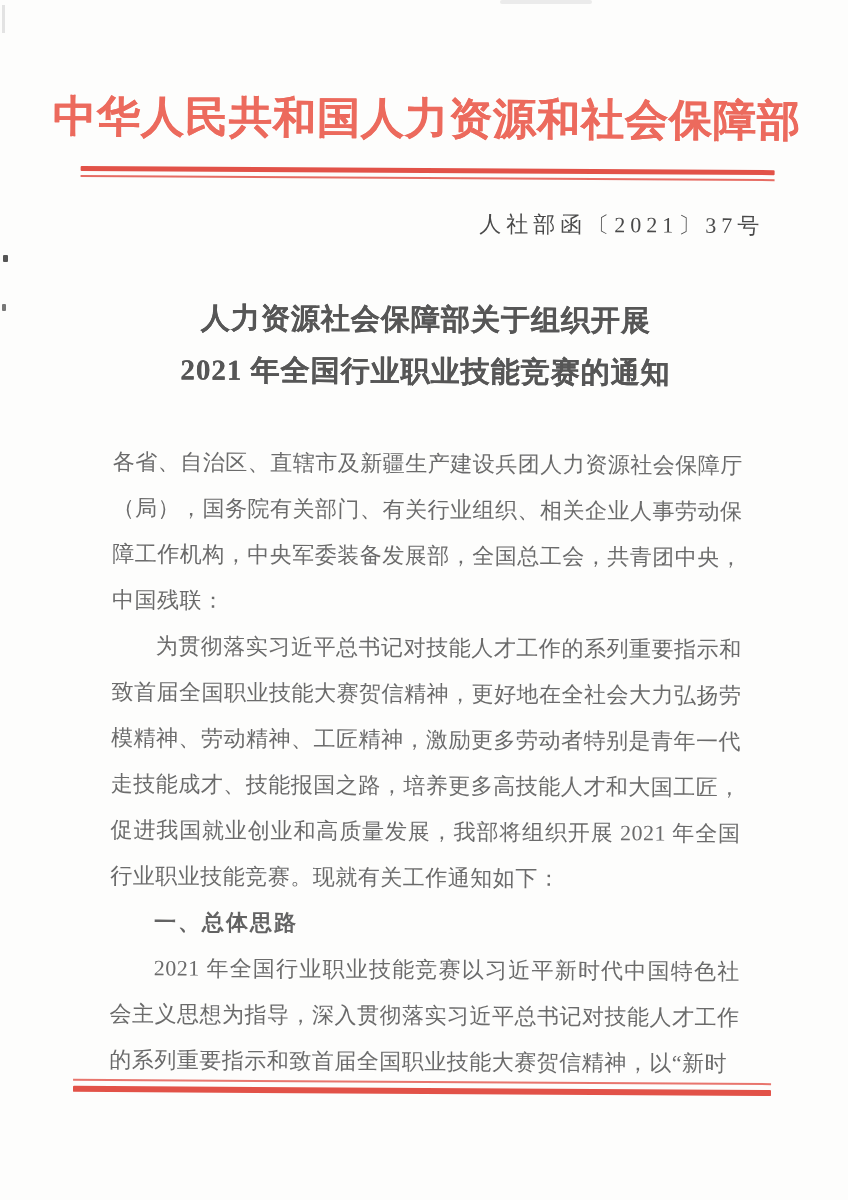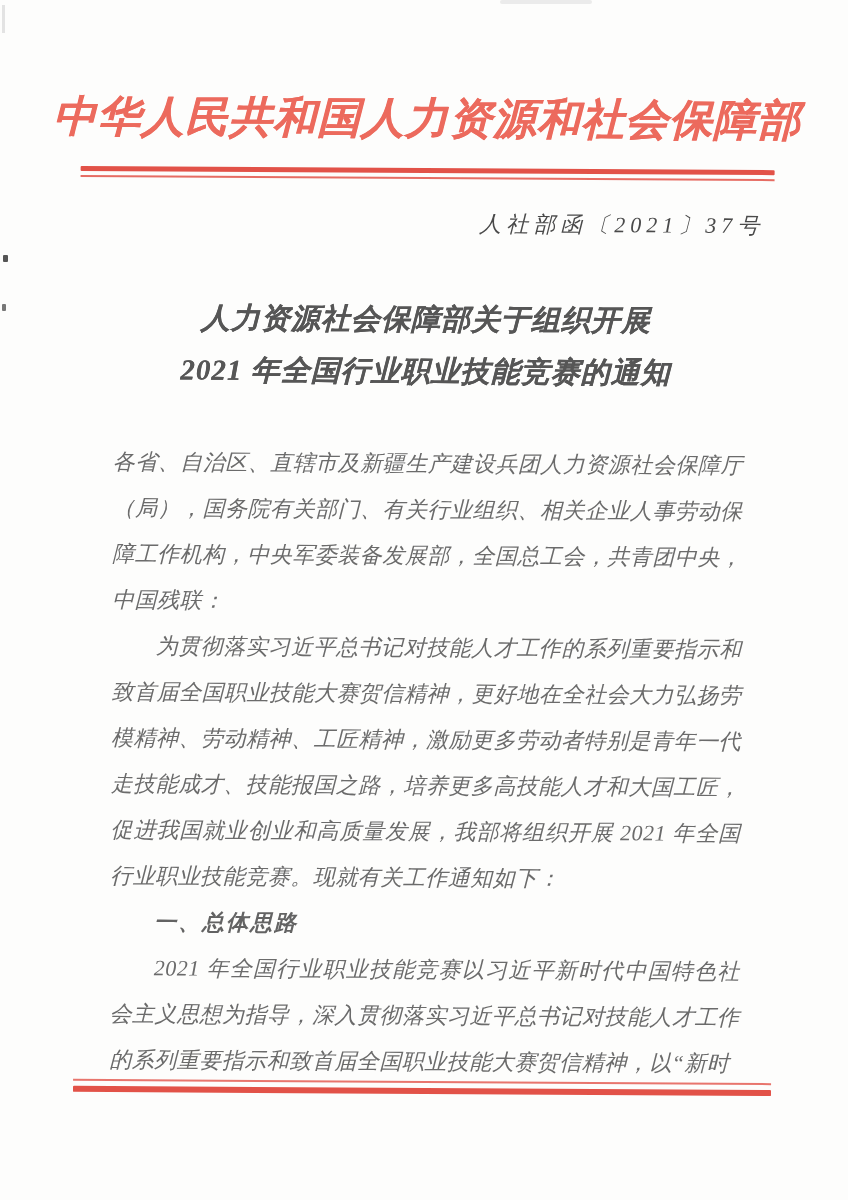--- a/index.html
+++ b/index.html
@@ -7,21 +7,20 @@
     padding: 0;
     background: #fdfdfc;
   }
   .sheet {
     position: relative;
     width: 848px;
     height: 1200px;
     background: #fdfdfc;
     overflow: hidden;
     font-family: "Liberation Serif", "DejaVu Serif", serif;
-    font-style: italic;
   }
   .tilt {
     position: absolute;
     inset: 0;
     transform: rotate(0.35deg);
     transform-origin: 424px 600px;
   }
   
   .letterhead {
     margin: 90px 40px 0 40px;

